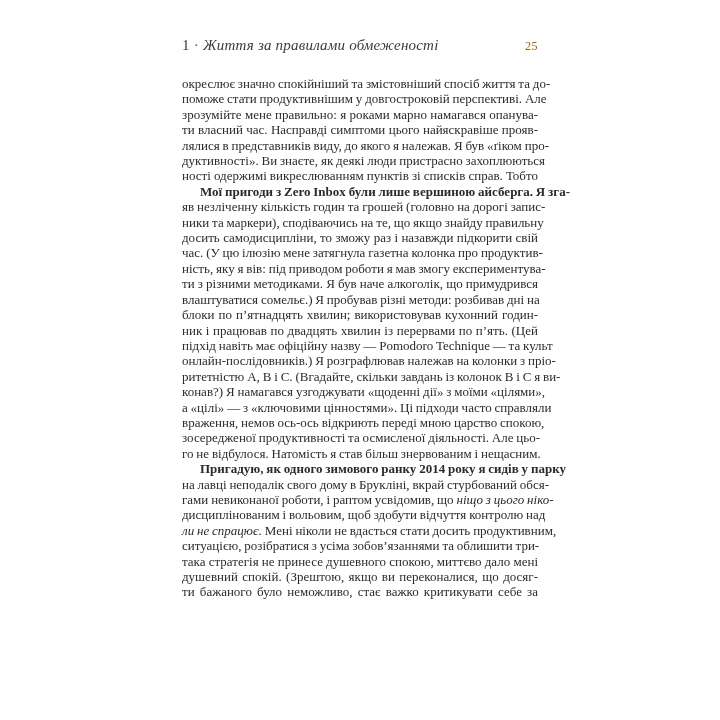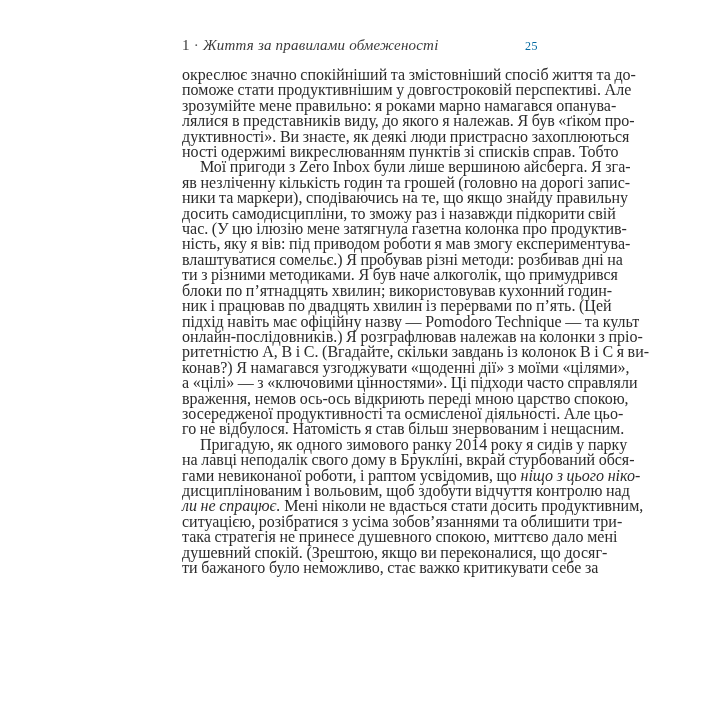--- a/index.html
+++ b/index.html
@@ -38,73 +38,75 @@
   .chapter .sep {
     margin: 0 4px;
     color: #555;
   }
   .chapter .ctitle {
     font-style: italic;
   }
   .pagenum {
     font-size: 12px;
     letter-spacing: 0.5px;
-    color: #0369a1;
+    color: #a16207;
   }
   .text-column {
     position: absolute;
     left: 182px;
-    top: 67px;
+    top: 76px;
     width: 356px;
-    font-size: 16px;
+    font-size: 13px;
     line-height: 15.4px;
     text-align: justify;
     word-spacing: -0.4px;
   }
   .para { margin: 0; }
   .line {
     white-space: nowrap;
     text-align-last: justify;
   }
   .line.endline {
     text-align-last: left;
   }
   .line.first-indent {
     padding-left: 18px;
+    font-weight: bold;
   }
   .it { font-style: italic; }
 </style>
 </head>
 <body>
 
 <div class="page" style="background: rgb(255, 255, 255); color: rgb(43, 43, 43);">
   <div class="running-header" style="color: rgb(58, 58, 58);">
     <div class="chapter">
       <span class="num">1</span><span class="sep">·</span><span class="ctitle">Життя за правилами обмеженості</span>
     </div>
     <div class="pagenum">25</div>
   </div>
   <div class="text-column" id="text-column">
       <div class="para">
         <div class="line">окреслює значно спокійніший та змістовніший спосіб життя та до-</div>
         <div class="line">поможе стати продуктивнішим у довгостроковій перспективі. Але</div>
         <div class="line">зрозумійте мене правильно: я роками марно намагався опанува-</div>
+        <div class="line">ти власний час. Насправді симптоми цього найяскравіше прояв-</div>
         <div class="line">лялися в представників виду, до якого я належав. Я був «ґіком про-</div>
         <div class="line">дуктивності». Ви знаєте, як деякі люди пристрасно захоплюються</div>
         <div class="line">ності одержимі викреслюванням пунктів зі списків справ. Тобто</div>
       </div>
       <div class="para">
         <div class="line first-indent">Мої пригоди з Zero Inbox були лише вершиною айсберга. Я зга-</div>
         <div class="line">яв незліченну кількість годин та грошей (головно на дорогі запис-</div>
         <div class="line">ники та маркери), сподіваючись на те, що якщо знайду правильну</div>
         <div class="line">досить самодисципліни, то зможу раз і назавжди підкорити свій</div>
         <div class="line">час. (У цю ілюзію мене затягнула газетна колонка про продуктив-</div>
         <div class="line">ність, яку я вів: під приводом роботи я мав змогу експериментува-</div>
+        <div class="line">ти з різними методиками. Я був наче алкоголік, що примудрився</div>
         <div class="line">влаштуватися сомельє.) Я пробував різні методи: розбивав дні на</div>
-        <div class="line">ти з різними методиками. Я був наче алкоголік, що примудрився</div>
         <div class="line">блоки по п’ятнадцять хвилин; використовував кухонний годин-</div>
         <div class="line">ник і працював по двадцять хвилин із перервами по п’ять. (Цей</div>
         <div class="line">підхід навіть має офіційну назву — Pomodoro Technique — та культ</div>
         <div class="line">онлайн-послідовників.) Я розграфлював належав на колонки з пріо-</div>
         <div class="line">ритетністю А, В і С. (Вгадайте, скільки завдань із колонок В і С я ви-</div>
         <div class="line">конав?) Я намагався узгоджувати «щоденні дії» з моїми «цілями»,</div>
         <div class="line">а «цілі» — з «ключовими цінностями». Ці підходи часто справляли</div>
         <div class="line">враження, немов ось-ось відкриють переді мною царство спокою,</div>
         <div class="line">зосередженої продуктивності та осмисленої діяльності. Але цьо-</div>
         <div class="line endline">го не відбулося. Натомість я став більш знервованим і нещасним.</div>

